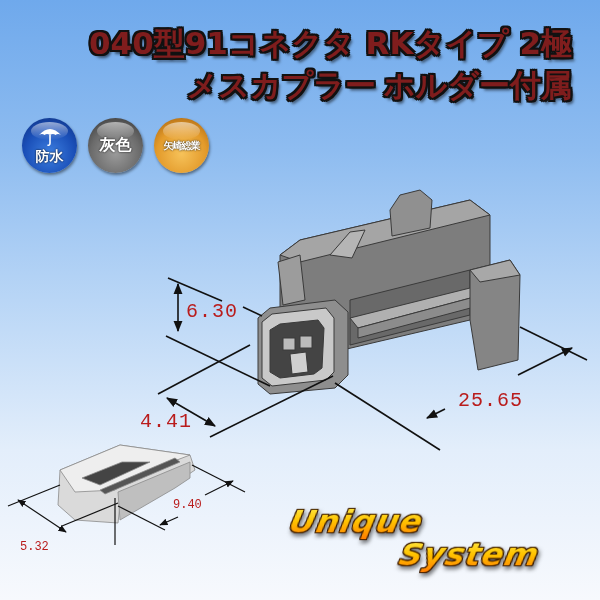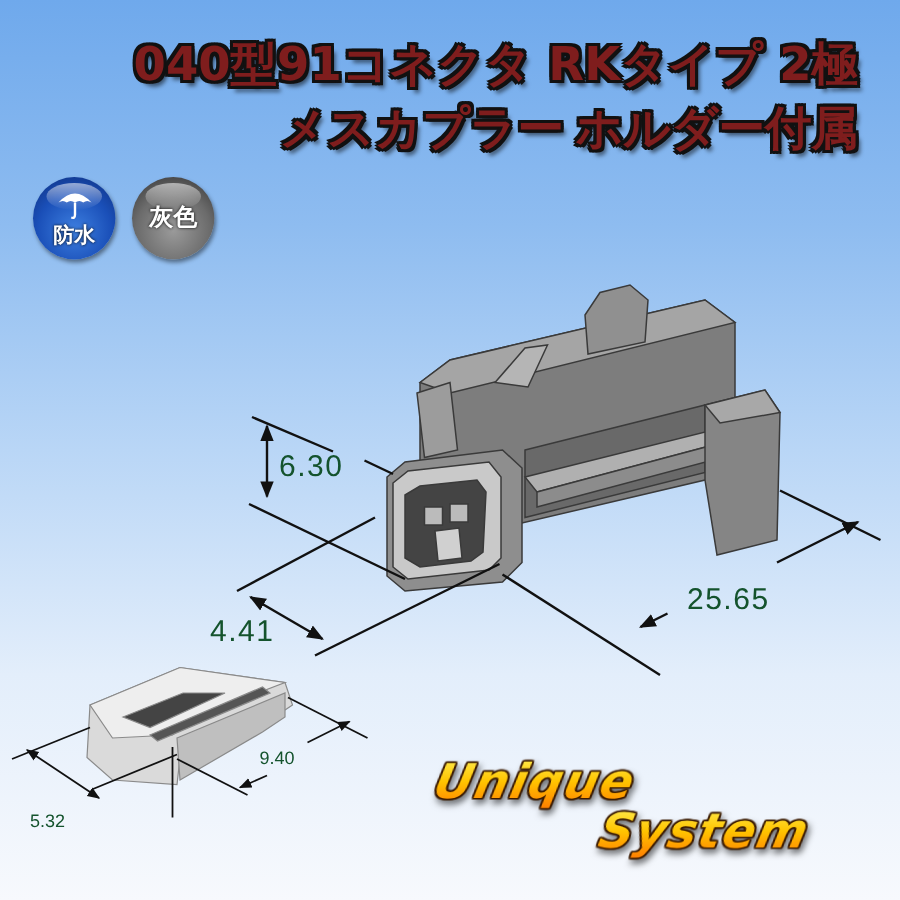--- a/index.html
+++ b/index.html
@@ -34,21 +34,21 @@
   .badge.blue { background: radial-gradient(circle at 50% 65%, #3d7fe0 0%, #1a4fb8 55%, #0d2d7a 100%); }
   .badge.gray { background: radial-gradient(circle at 50% 65%, #9a9a9a 0%, #6b6b6b 55%, #2e2e2e 100%); }
   .badge.orange { background: radial-gradient(circle at 50% 65%, #f6c25a 0%, #e39a2a 55%, #9c5a0c 100%); }
   .badge .lbl { position: relative; z-index: 2; }
   .badge.blue .lbl { font-size: 14px; margin-top: 22px; }
   .badge.gray .lbl { font-size: 16px; }
   .badge.orange .lbl { font-size: 10px; letter-spacing: -1px; }
   .umbrella { position: absolute; top: 7px; left: 16px; z-index: 2; }
   svg.drawing { position: absolute; left: 0; top: 0; }
   .dim {
-    position: absolute; font-family: Liberation Sans, sans-serif; color: #14532d;
+    position: absolute; font-family: Liberation Mono, monospace; color: #b91c1c;
     font-size: 20px; letter-spacing: 1px;
   }
   .dim.small { font-size: 12px; letter-spacing: 0; }
   .logo {
     position: absolute; font-family: "DejaVu Sans", sans-serif; font-weight: bold; font-style: italic;
     color: #ffd21a; letter-spacing: 1px;
     background: linear-gradient(to bottom, #fff25a 0%, #ffc400 50%, #ff7a00 100%);
     -webkit-background-clip: text; background-clip: text; -webkit-text-fill-color: transparent;
     filter: drop-shadow(1px 0 0 #3a1a00) drop-shadow(-1px 0 0 #3a1a00) drop-shadow(0 1px 0 #3a1a00) drop-shadow(0 -1px 0 #3a1a00) drop-shadow(2px 3px 2px rgba(0,0,0,0.5));
     transform: skewX(-12deg);
@@ -65,20 +65,23 @@
 <div class="badges">
   <div class="badge blue">
     <svg class="umbrella" width="24" height="22" viewBox="0 0 24 22">
       <path d="M1 10 Q12 -2 23 10 Q20 8 17.5 10 Q15 8 12 10 Q9 8 6.5 10 Q4 8 1 10 Z" fill="#ffffff"></path>
       <path d="M12 10 L12 18 Q12 21 9.5 20" stroke="#ffffff" stroke-width="1.6" fill="none"></path>
     </svg>
     <span class="lbl">防水</span>
   </div>
   <div class="badge gray">
     <span class="lbl">灰色</span>
+  </div>
+  <div class="badge orange">
+    <span class="lbl">矢崎総業</span>
   </div>
 </div>
 
 <svg class="drawing" width="600" height="600" viewBox="0 0 600 600">
   <defs>
     <marker id="arr" viewBox="0 0 10 10" refX="9" refY="5" markerWidth="7" markerHeight="7" orient="auto-start-reverse">
       <path d="M0 1 L10 5 L0 9 Z" fill="#111"></path>
     </marker>
   </defs>
 

